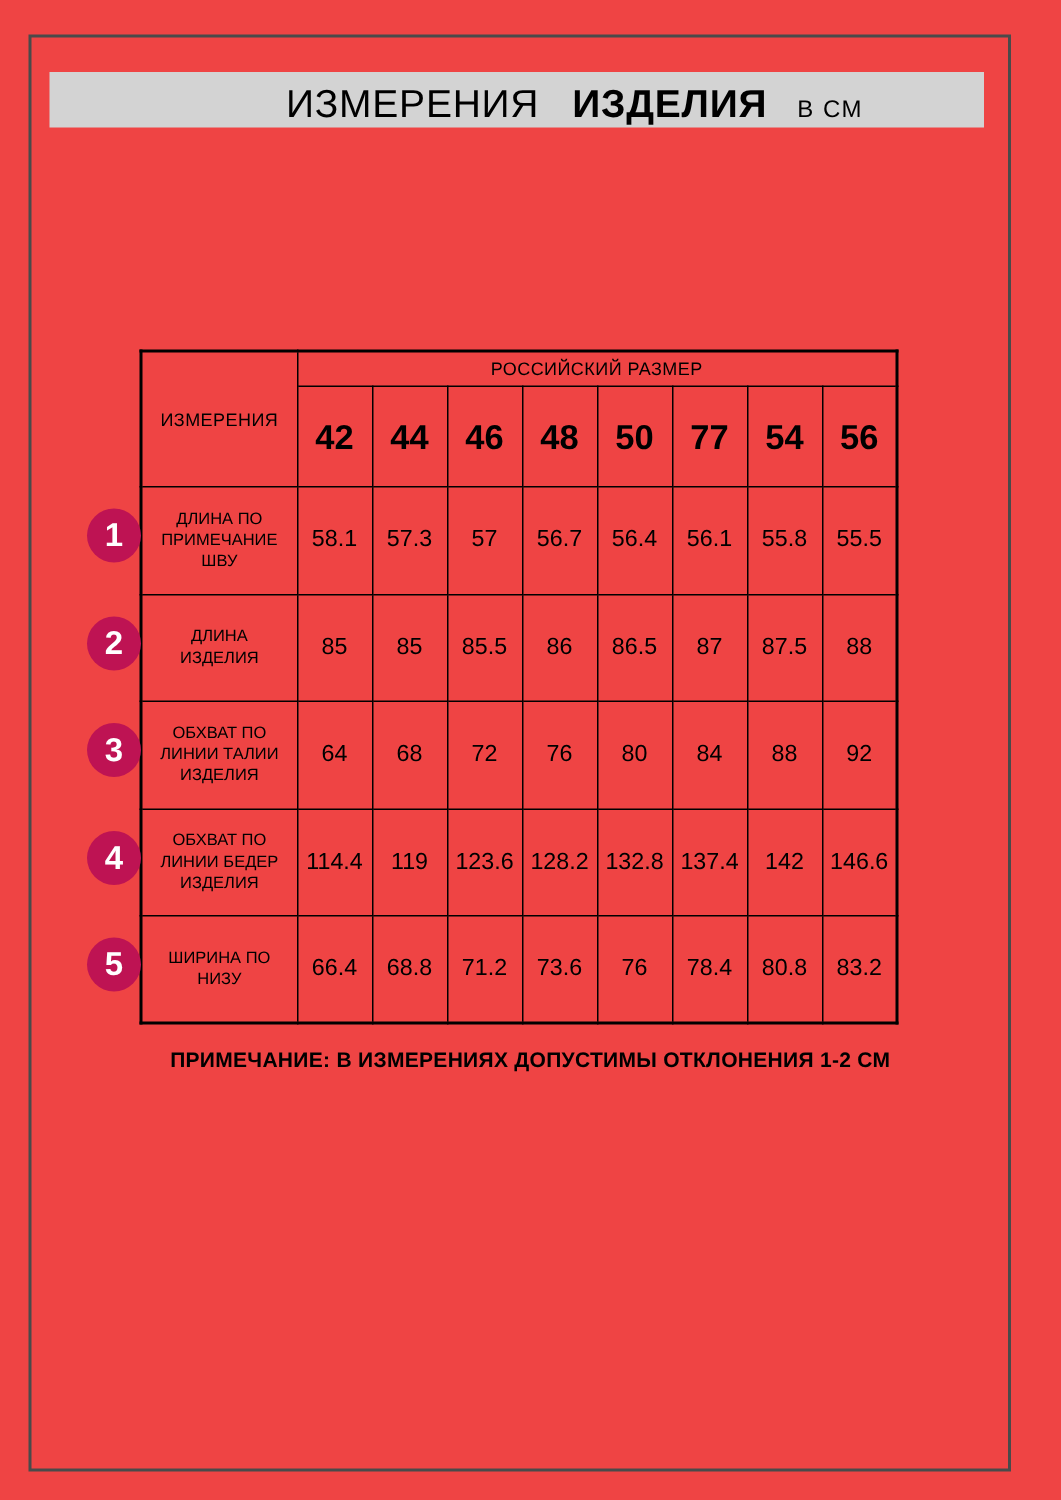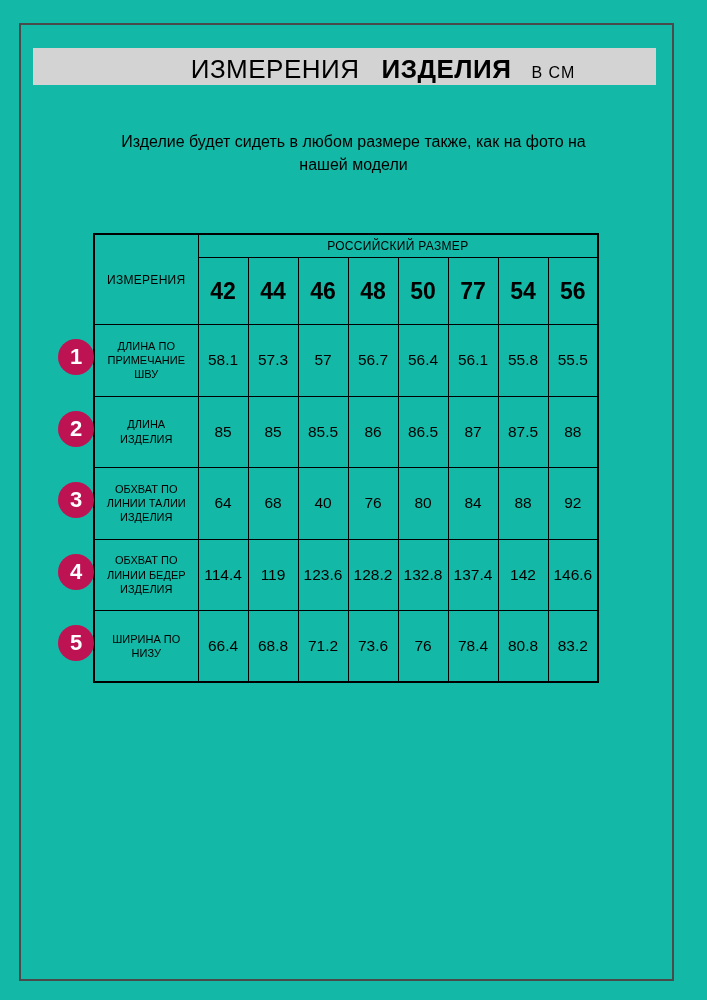--- a/index.html
+++ b/index.html
@@ -5,21 +5,21 @@
   * { margin: 0; padding: 0; box-sizing: border-box; }
   html, body { background: #ffffff; }
   body {
     width: 707px; height: 1000px;
     font-family: "Liberation Sans", sans-serif;
     color: #000;
   }
   .page {
     position: relative;
     width: 707px; height: 1000px;
-    background: #14b8a6;
+    background: #ef4444;
     overflow: hidden;
   }
   .page-border {
     position: absolute;
     left: 19px; top: 23px;
     width: 655px; height: 958px;
     border: 2px solid #4a4a4a;
   }
   .title-bar {
     position: absolute;
@@ -140,22 +140,20 @@
 <div class="page">
   <div class="page-border"></div>
 
   <div class="title-bar">
     <span class="title-main">ИЗМЕРЕНИЯ</span>
     <span class="title-bold">ИЗДЕЛИЯ</span>
     <span class="title-unit">В СМ</span>
   </div>
 
 
-  <div class="subtitle">Изделие будет сидеть в любом размере также, как на фото на
-нашей модели</div>
 
   <table class="size-table">
     <colgroup>
       <col class="col-meas">
       <col class="col-size">
         <col class="col-size">
         <col class="col-size">
         <col class="col-size">
       <col class="col-size">
         <col class="col-size">
@@ -203,21 +201,21 @@
         <td class="value-cell">87</td>
         <td class="value-cell">87.5</td>
         <td class="value-cell">88</td>
       </tr>
       <tr class="data-row">
         <td class="label-cell">ОБХВАТ ПО
 ЛИНИИ ТАЛИИ
 ИЗДЕЛИЯ</td>
         <td class="value-cell">64</td>
         <td class="value-cell">68</td>
-        <td class="value-cell">40</td>
+        <td class="value-cell">72</td>
         <td class="value-cell">76</td>
         <td class="value-cell">80</td>
         <td class="value-cell">84</td>
         <td class="value-cell">88</td>
         <td class="value-cell">92</td>
       </tr>
       <tr class="data-row">
         <td class="label-cell">ОБХВАТ ПО
 ЛИНИИ БЕДЕР
 ИЗДЕЛИЯ</td>
@@ -244,13 +242,14 @@
       </tr>
     </tbody>
   </table>
 
   <div class="badge badge-1">1</div>
   <div class="badge badge-2">2</div>
   <div class="badge badge-3">3</div>
   <div class="badge badge-4">4</div>
   <div class="badge badge-5">5</div>
 
+  <div class="note">ПРИМЕЧАНИЕ: В ИЗМЕРЕНИЯХ ДОПУСТИМЫ ОТКЛОНЕНИЯ 1-2 СМ</div>
 </div>
 
 </body></html>

